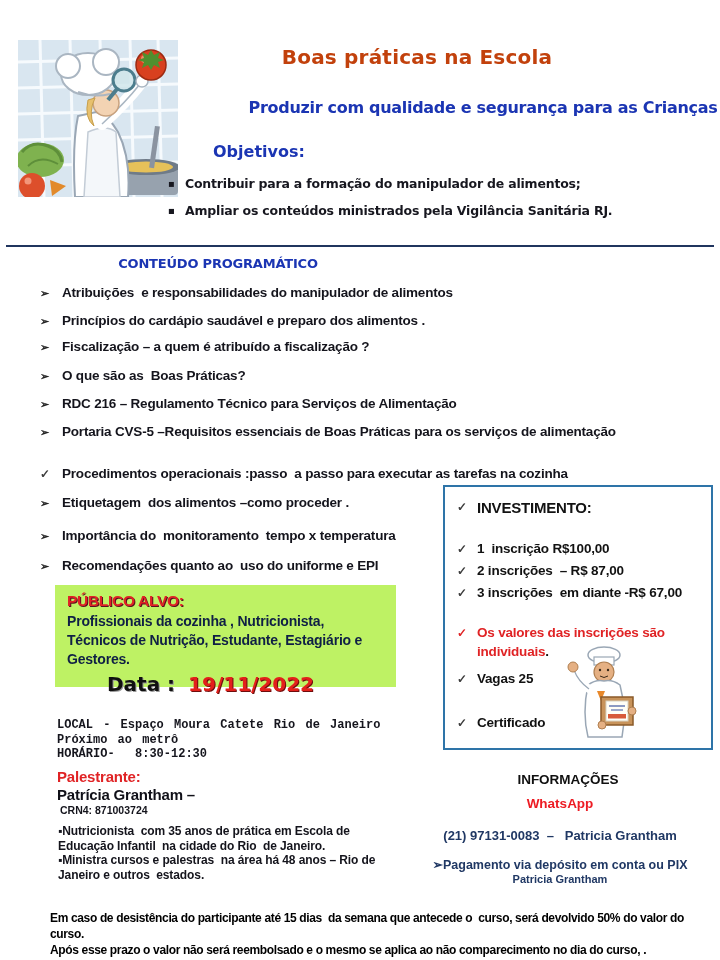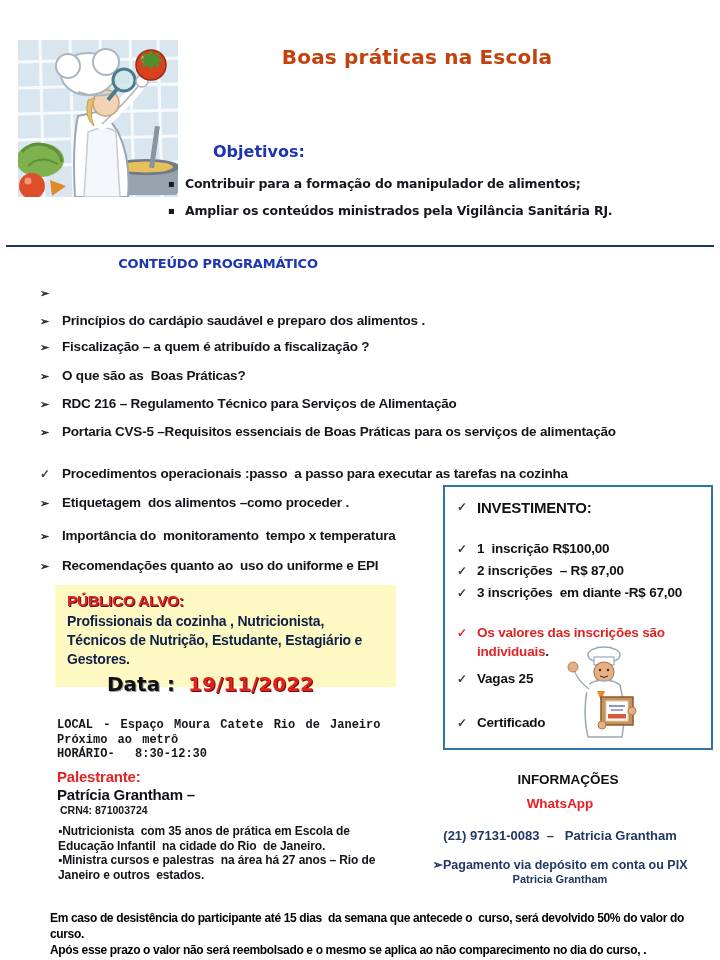--- a/index.html
+++ b/index.html
@@ -38,21 +38,21 @@
   .inv-title{top:12px;font-size:15px;}
   .i0{top:54px}.i1{top:76px}.i2{top:98px}
   .inv-note{top:136px;width:225px;color:#e02325;line-height:19px;}
   .inv-note .mk{color:#e02325;}
   .inv-note .dot{color:#121212;}
   .i-vagas{top:184px}
   .i-cert{top:228px}
   .chef2{left:118px;top:158px;width:82px;height:98px;position:absolute;}
 
   
-  .publico{left:55px;top:585px;width:341px;height:102px;background:#fef9c3;padding:7px 12px;box-sizing:border-box;}
+  .publico{left:55px;top:585px;width:341px;height:102px;background:#bef264;padding:7px 12px;box-sizing:border-box;}
   .publico-title{color:#e02325;font-size:15.5px;letter-spacing:-.3px;text-shadow:1px 1px 0 #5a1020;}
   .publico-text{color:#0f1f45;font-size:14px;letter-spacing:-.2px;line-height:19px;margin-top:2px;}
 
   
   .dateline{left:107px;top:672px;width:300px;text-align:left;font-size:20px;}
   .date-label{color:#101010;text-shadow:1px 1px 0 #9a9a9a;}
   .date-value{color:#e3201b;text-shadow:1px 1px 0 #6e0d0d;margin-left:6px;}
 
   
   .local{left:57px;top:718px;color:#15151d;font-size:12px;line-height:14.5px;word-spacing:3px;font-family:Liberation Mono, monospace;}
@@ -121,20 +121,21 @@
     <circle cx="106" cy="40" r="11" fill="#cfe6ea" fill-opacity=".8" stroke="#4c7d8d" stroke-width="3"></circle>
     <line x1="99" y1="49" x2="90" y2="60" stroke="#4c7d8d" stroke-width="4"></line>
 
     <circle cx="124" cy="41" r="6" fill="#ffffff" stroke="#aab6c2" stroke-width="1.5"></circle>
     <circle cx="133" cy="25" r="15" fill="#d8401f" stroke="#9c2a12" stroke-width="1.5"></circle>
     <circle cx="127" cy="19" r="4" fill="#f08a6a"></circle>
     <path d="M133,10 l3,5 l6,-3 l-2,6 l6,2 l-6,2 l2,6 l-6,-3 l-3,5 l-3,-5 l-6,3 l2,-6 l-6,-2 l6,-2 l-2,-6 l6,3 Z" fill="#4f8f2f"></path>
   </svg>
 
   <div class="abs comic title nowrap">Boas práticas na Escola</div>
+  <div class="abs comic subtitle nowrap">Produzir com qualidade e segurança para as Crianças</div>
   <div class="abs comic obj-title">Objetivos:</div>
 
   <div class="abs comic obj-list">
     <div class="obj-li">
       <span class="mk">▪</span>
       <span class="pre">Contribuir para a formação do manipulador de alimentos;</span>
     </div>
     <div class="obj-li">
       <span class="mk">▪</span>
     </div>
@@ -143,20 +144,21 @@
       <span class="pre">Ampliar os conteúdos ministrados pela Vigilância Sanitária RJ.</span>
     </div>
   </div>
 
   <div class="abs divider"></div>
 
   <div class="abs comic prog-title nowrap">CONTEÚDO PROGRAMÁTICO</div>
 
   <div class="abs ar prog-item p0 nowrap">
     <span class="mk">➢</span>
+    <span class="pre">Atribuições  e responsabilidades do manipulador de alimentos</span>
   </div>
   <div class="abs ar prog-item p1 nowrap">
     <span class="mk">➢</span>
     <span class="pre">Princípios do cardápio saudável e preparo dos alimentos .</span>
   </div>
   <div class="abs ar prog-item p2 nowrap">
     <span class="mk">➢</span>
     <span class="pre">Fiscalização – a quem é atribuído a fiscalização ?</span>
   </div>
   <div class="abs ar prog-item p3 nowrap">
@@ -257,21 +259,21 @@
   </div>
   <div class="abs ar palestrante nowrap">Palestrante:</div>
   <div class="abs ar speaker nowrap">Patrícia Grantham –</div>
   <div class="abs ar crn nowrap">CRN4: 871003724</div>
 
   <div class="abs ar bio">
     <div class="bio-item">
       <span>▪</span><span class="pre">Nutricionista  com 35 anos de prática em Escola de Educação Infantil  na cidade do Rio  de Janeiro.</span>
     </div>
     <div class="bio-item">
-      <span>▪</span><span class="pre">Ministra cursos e palestras  na área há 27 anos – Rio de Janeiro e outros  estados.</span>
+      <span>▪</span><span class="pre">Ministra cursos e palestras  na área há 48 anos – Rio de Janeiro e outros  estados.</span>
     </div>
   </div>
 
   <div class="abs ar info-title nowrap">INFORMAÇÕES</div>
   <div class="abs ar info-whats nowrap">WhatsApp</div>
   <div class="abs ar info-phone nowrap pre">(21) 97131-0083  –   Patricia Grantham</div>
   <div class="abs ar info-payname nowrap">Patricia Grantham</div>
   <div class="abs ar info-pay nowrap">
     <span>➢</span><span>Pagamento via depósito em conta ou PIX</span>
   </div>

